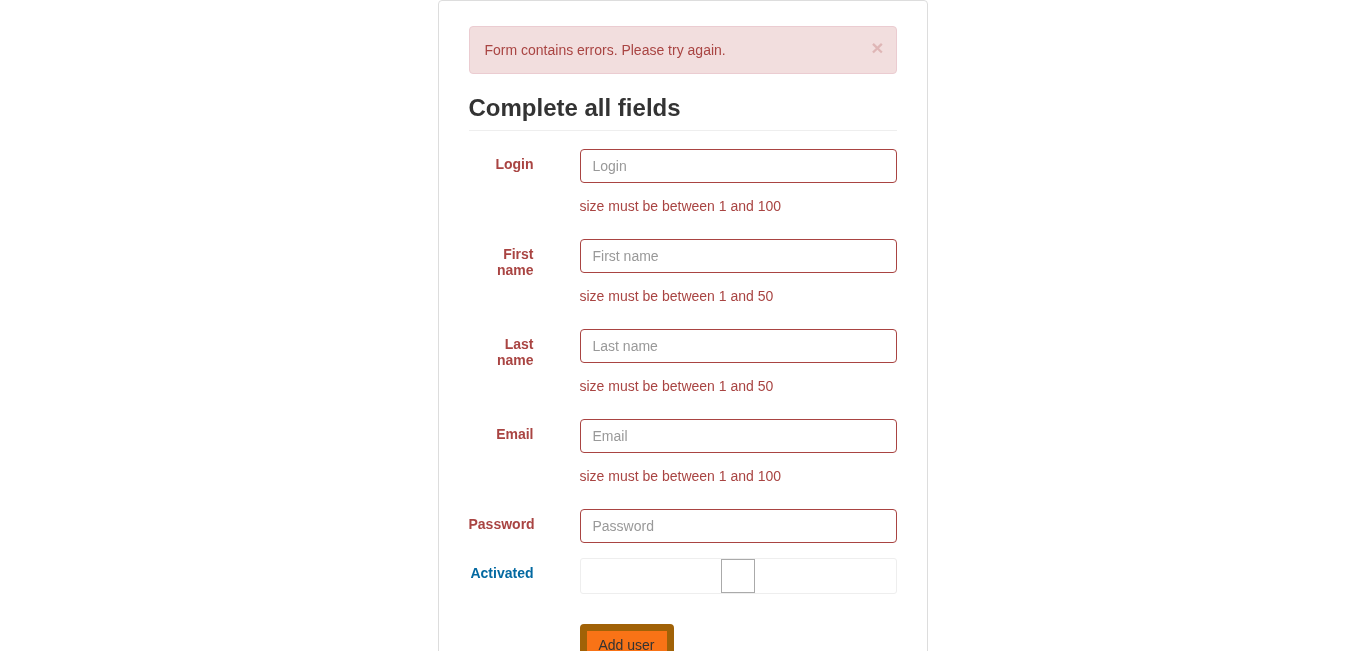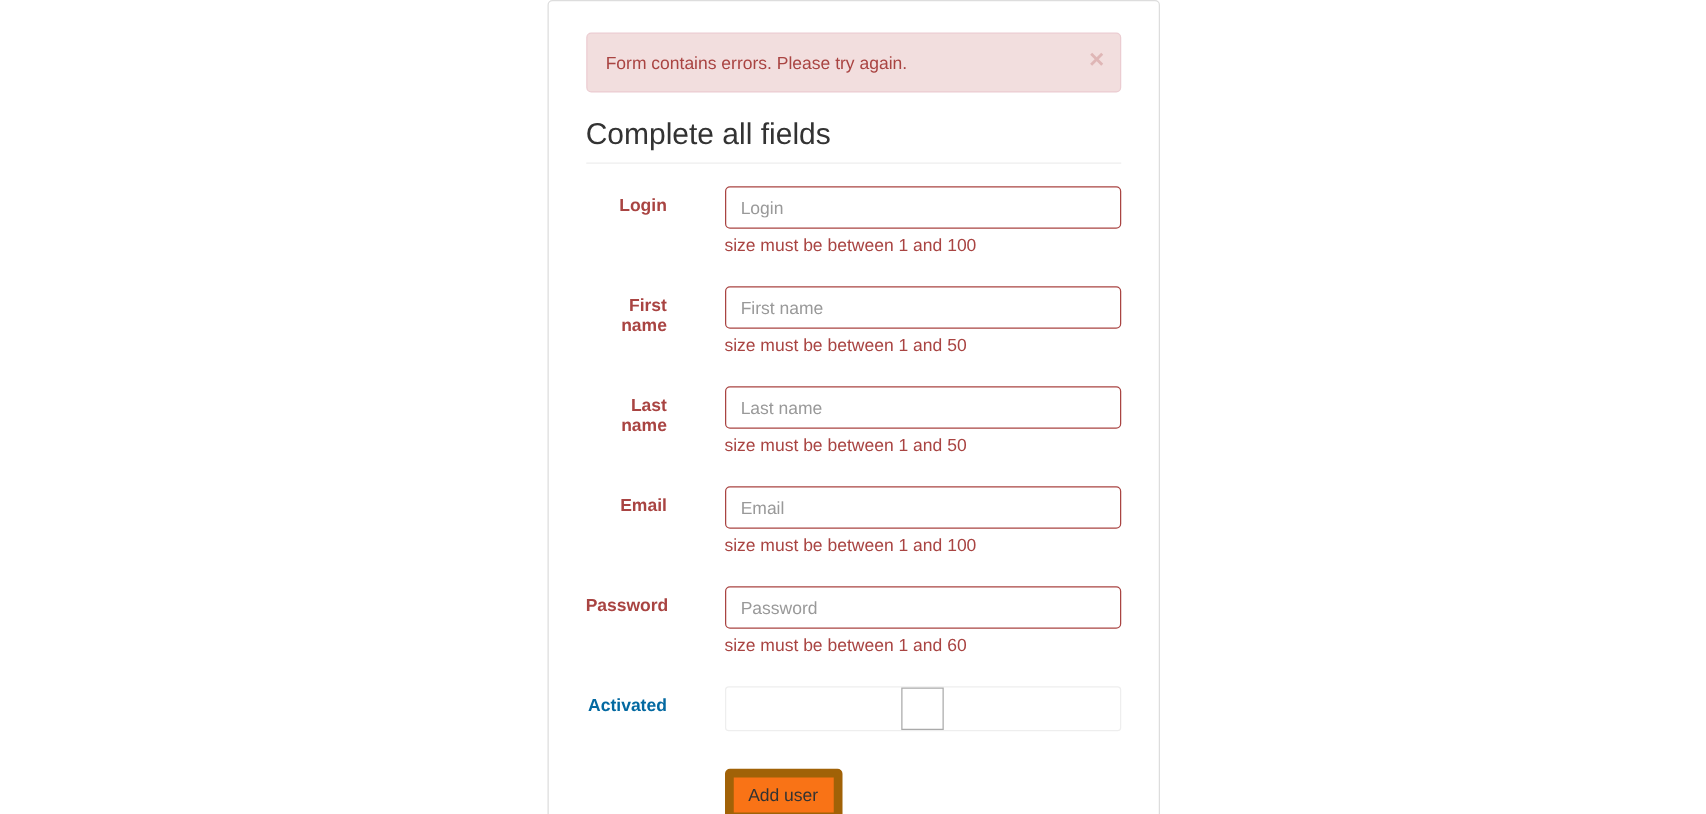--- a/index.html
+++ b/index.html
@@ -43,21 +43,21 @@
       color: #a94442;
       opacity: 0.25;
       background: none;
       border: none;
       cursor: pointer;
       font-weight: bold;
       font-family: Arial, sans-serif;
     }
     .heading {
       font-size: 24px;
-      font-weight: 400;
+      font-weight: 700;
       color: #333;
       margin: 0 15px 8px 15px;
       padding-bottom: 8px;
       border-bottom: 1px solid #eee;
     }
     .form {
       padding: 0 15px;
       margin-top: 18px;
     }
     .form-group {
@@ -94,21 +94,21 @@
       outline: none;
     }
     .has-error .form-control {
       border-color: #a94442;
     }
     .form-control::placeholder {
       color: #999;
     }
     .help-block {
       display: block;
-      margin-top: 5px;
+      margin-top: 15px;
       margin-bottom: 10px;
       font-size: 14px;
     }
     .activated-box {
       border: 1px solid #eee;
       border-radius: 3px;
       height: 36px;
       display: flex;
       align-items: center;
       justify-content: center;
@@ -178,21 +178,20 @@
         <div class="input-col">
           <input type="text" class="form-control" placeholder="Email" style="">
           <span class="help-block">size must be between 1 and 100</span>
         </div>
       </div>
 
       <div class="form-group has-error">
         <label class="label-col">Password</label>
         <div class="input-col">
           <input type="password" class="form-control" placeholder="Password" style="">
-          <span class="help-block">size must be between 1 and 60</span>
         </div>
       </div>
 
       <div class="form-group">
         <label class="label-col" style="color:#0369a1;">Activated</label>
         <div class="input-col">
           <div class="activated-box">
             <input type="checkbox" style="">
           </div>
         </div>

